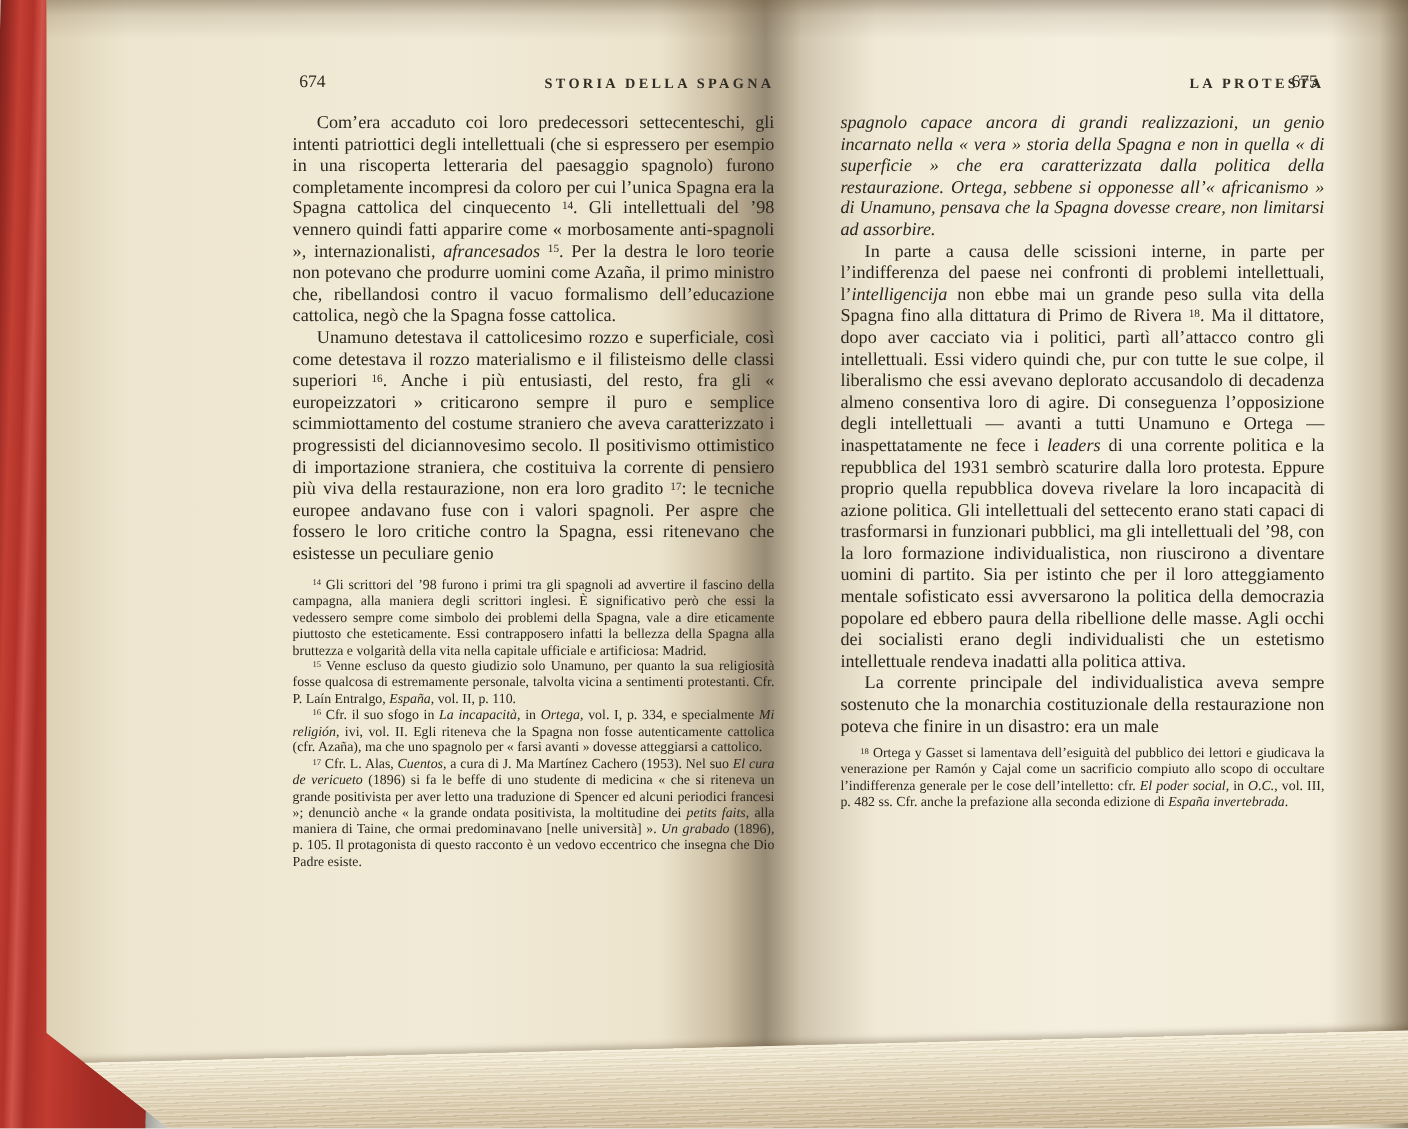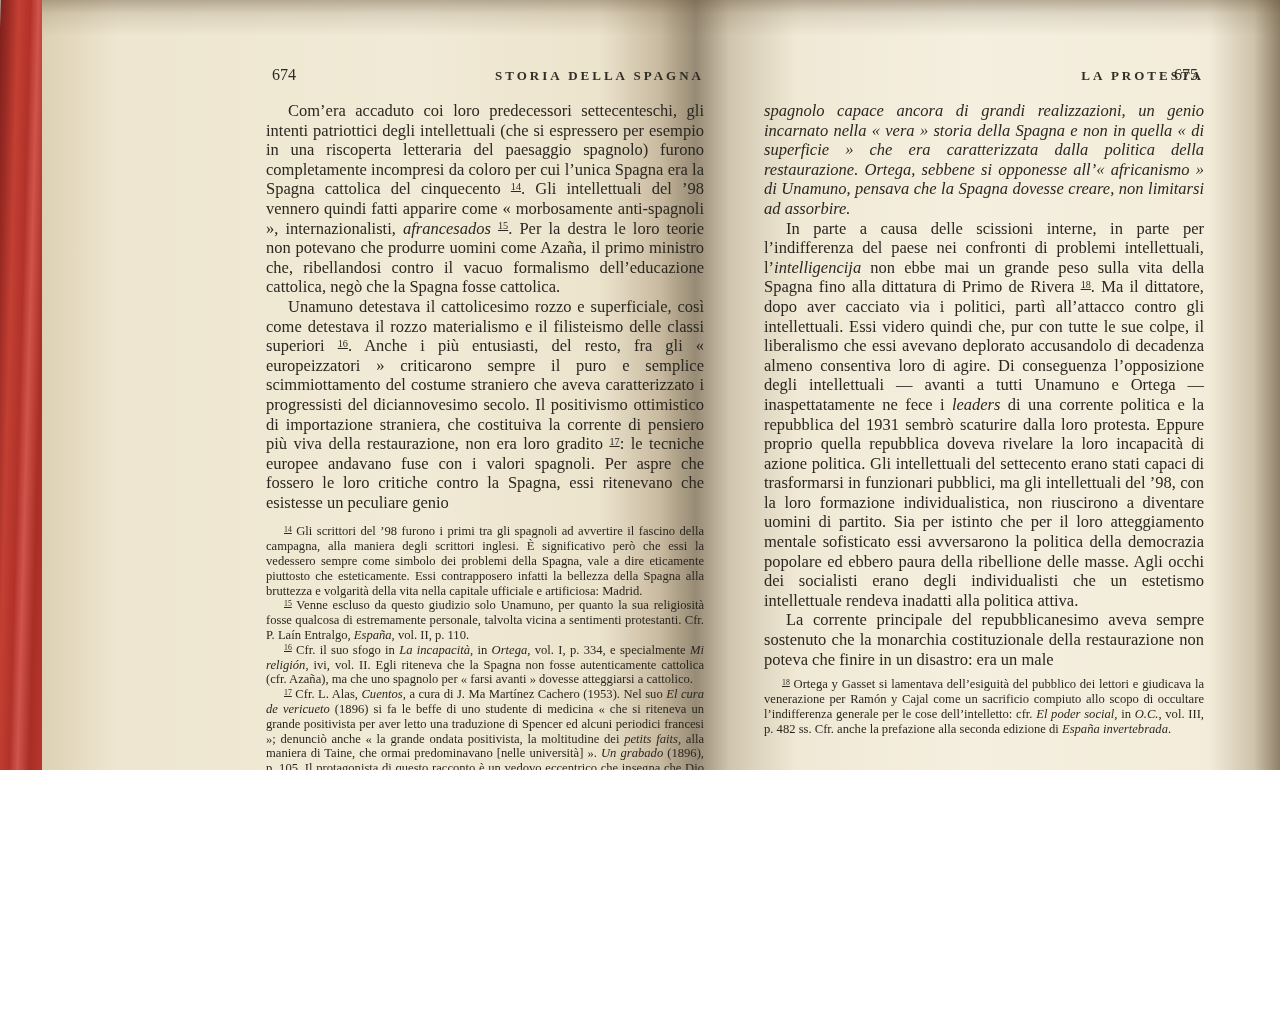--- a/index.html
+++ b/index.html
@@ -1,18 +1,18 @@
 <!DOCTYPE html>
 <html><head>
 <meta charset="utf-8">
 <style>
   html,body{margin:0;padding:0;}
   .photo{
     position:relative;
-    width:1280px;height:770px;
+    width:1280px;height:1026px;
     background:#cac8c1;
     overflow:hidden;
     font-family:"Liberation Serif","DejaVu Serif",serif;
   }
   
   .cover{
     position:absolute;left:-14px;top:-40px;width:160px;height:1140px;
     transform:rotate(1.6deg);
     background:linear-gradient(90deg,#7e221d 0px,#9c2b24 8px,#c23f33 18px,#b23229 30px,#d0544a 38px,#a82e26 50px,#c13b30 70px,#a42d25 110px,#962922 160px);
     box-shadow:6px 0 14px rgba(0,0,0,0.25);
@@ -53,21 +53,21 @@
   .body p{margin:0;}
   p.paragraph{text-indent:22px;text-align:justify;margin:0;}
   p.continuation{text-indent:0;text-align:justify;margin:0;font-style:italic;}
   h2.heading{
     font-size:16px;font-weight:700;letter-spacing:0.5px;text-align:center;
     margin:42px 0 24px;text-indent:0;
   }
   .footnotes{margin-top:12px;font-size:12.6px;line-height:14.8px;text-align:justify;}
   .footnotes p.footnote{margin:0;text-indent:18px;text-align:justify;}
   .col-right .footnotes{margin-top:8px;}
-  sup{font-size:62%;line-height:0;vertical-align:baseline;position:relative;top:-0.45em;text-decoration:underline;}
+  sup{font-size:62%;line-height:0;vertical-align:baseline;position:relative;top:-0.45em;}
   i{font-style:italic;}
 </style>
 </head>
 <body>
 
 <div class="photo">
 
   <div class="cover"></div>
 
   <div class="book">
@@ -92,21 +92,21 @@
     </div>
 
     <div class="col col-right">
       <div class="page-header">
         <span class="running-title">LA PROTESTA</span>
         <span class="pagenum pn-right">675</span>
       </div>
       <div class="body">
           <p class="continuation">spagnolo capace ancora di grandi realizzazioni, un genio incarnato nella « vera » storia della Spagna e non in quella « di superficie » che era caratterizzata dalla politica della restaurazione. Ortega, sebbene si opponesse all’« africanismo » di Unamuno, pensava che la Spagna dovesse creare, non limitarsi ad assorbire.</p>
           <p class="paragraph">In parte a causa delle scissioni interne, in parte per l’indifferenza del paese nei confronti di problemi intellettuali, l’<i>intelligencija</i> non ebbe mai un grande peso sulla vita della Spagna fino alla dittatura di Primo de Rivera <sup>18</sup>. Ma il dittatore, dopo aver cacciato via i politici, partì all’attacco contro gli intellettuali. Essi videro quindi che, pur con tutte le sue colpe, il liberalismo che essi avevano deplorato accusandolo di decadenza almeno consentiva loro di agire. Di conseguenza l’opposizione degli intellettuali — avanti a tutti Unamuno e Ortega — inaspettatamente ne fece i <i>leaders</i> di una corrente politica e la repubblica del 1931 sembrò scaturire dalla loro protesta. Eppure proprio quella repubblica doveva rivelare la loro incapacità di azione politica. Gli intellettuali del settecento erano stati capaci di trasformarsi in funzionari pubblici, ma gli intellettuali del ’98, con la loro formazione individualistica, non riuscirono a diventare uomini di partito. Sia per istinto che per il loro atteggiamento mentale sofisticato essi avversarono la politica della democrazia popolare ed ebbero paura della ribellione delle masse. Agli occhi dei socialisti erano degli individualisti che un estetismo intellettuale rendeva inadatti alla politica attiva.</p>
-          <p class="paragraph">La corrente principale del repubblicanesimo aveva sempre sostenuto che la monarchia costituzionale della restaurazione non poteva che finire in un disastro: era un male</p>
+          <p class="paragraph">La corrente principale del individualistica aveva sempre sostenuto che la monarchia costituzionale della restaurazione non poteva che finire in un disastro: era un male</p>
         </div>
       <div class="footnotes">
           <p class="footnote"><sup>18</sup> Ortega y Gasset si lamentava dell’esiguità del pubblico dei lettori e giudicava la venerazione per Ramón y Cajal come un sacrificio compiuto allo scopo di occultare l’indifferenza generale per le cose dell’intelletto: cfr. <i>El poder social</i>, in <i>O.C.</i>, vol. III, p. 482 ss. Cfr. anche la prefazione alla seconda edizione di <i>España invertebrada</i>.</p>
         </div>
     </div>
 
   </div>
 </div>
 
 </body></html>

